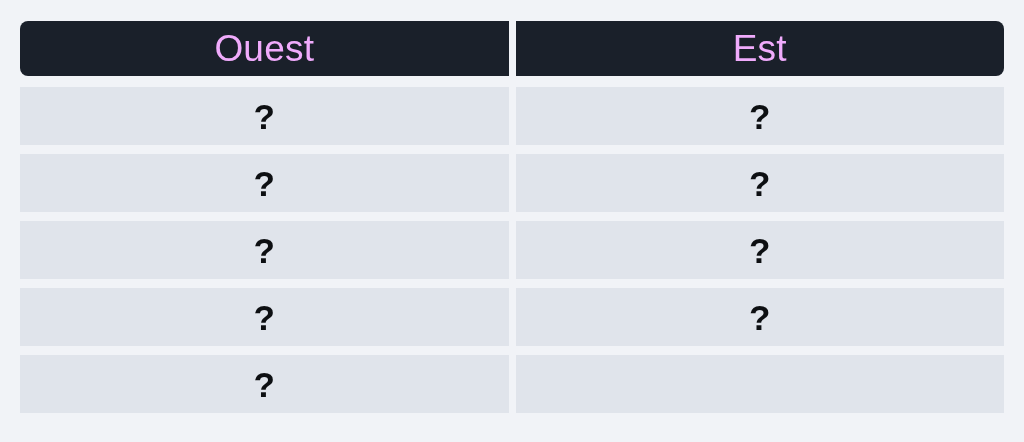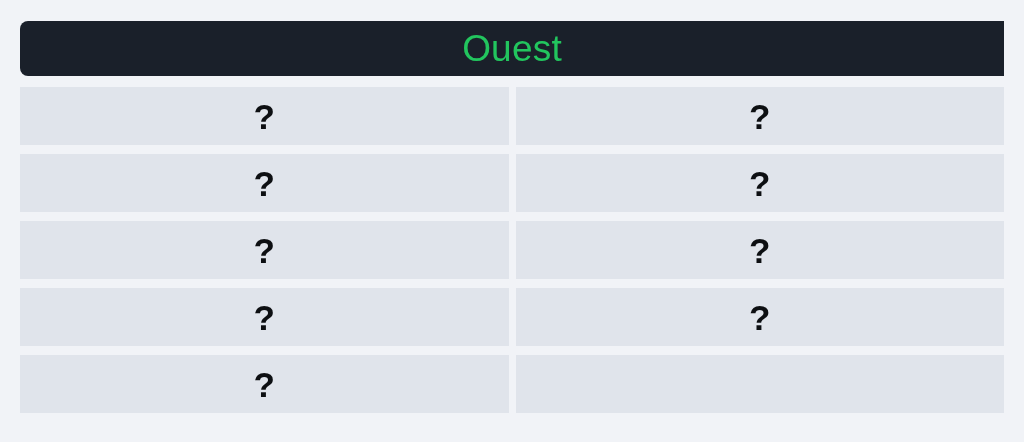--- a/index.html
+++ b/index.html
@@ -24,21 +24,21 @@
 
   
   .header-row {
     display: flex;
     gap: 7px;
     height: 55px;
   }
   .header-cell {
     flex: 1 1 0;
     background: #1a202a;
-    color: #22c55e;
+    color: #f0abfc;
     display: flex;
     align-items: center;
     justify-content: center;
     font-size: 37px;
     font-weight: 500;
     letter-spacing: 0.2px;
     line-height: 1;
     box-sizing: border-box;
   }
   .header-cell.col-left  { border-radius: 8px 0 0 8px; }
@@ -70,20 +70,21 @@
   }
   .data-cell.is-empty { color: transparent; }
 </style>
 </head>
 <body>
 
 <div class="table-wrap">
 
   <div class="header-row">
     <div class="header-cell col-left">Ouest</div>
+    <div class="header-cell col-right">Est</div>
   </div>
 
   <div class="body-rows">
 
     <div class="data-row">
       <div class="data-cell">?</div>
       <div class="data-cell">?</div>
     </div>
 
     <div class="data-row">

